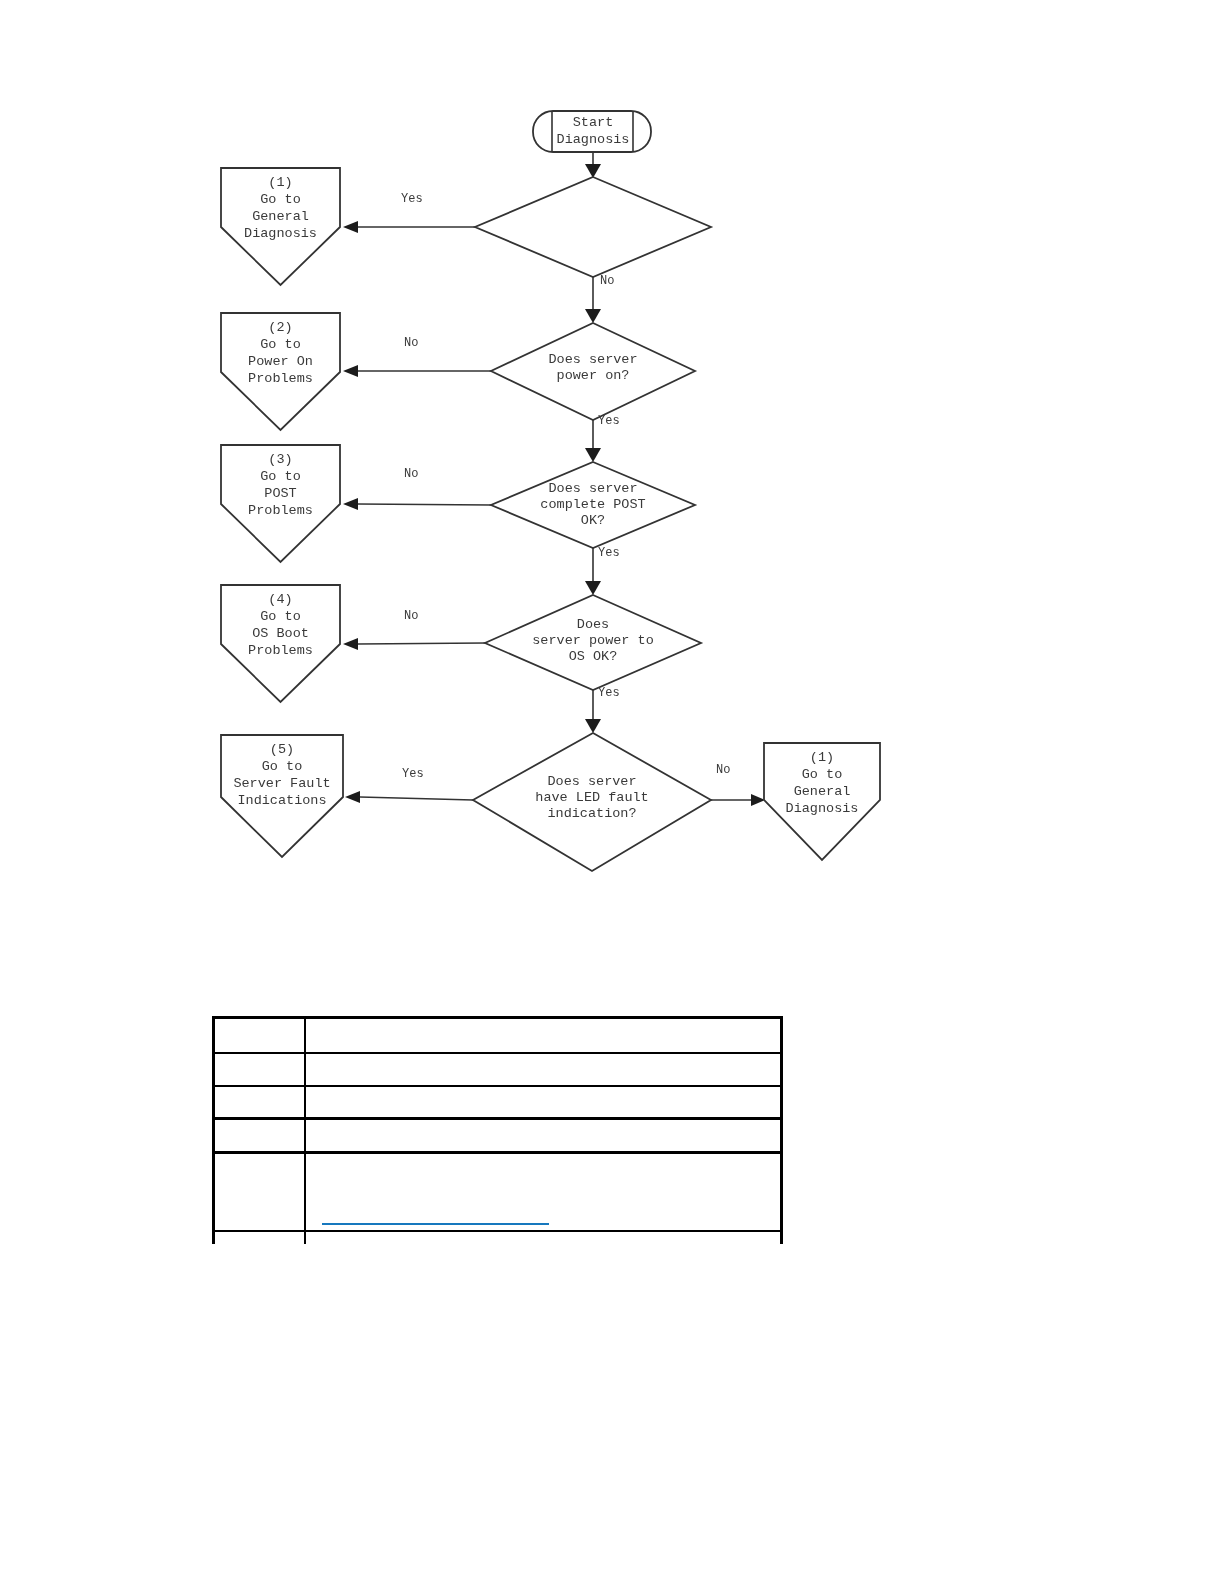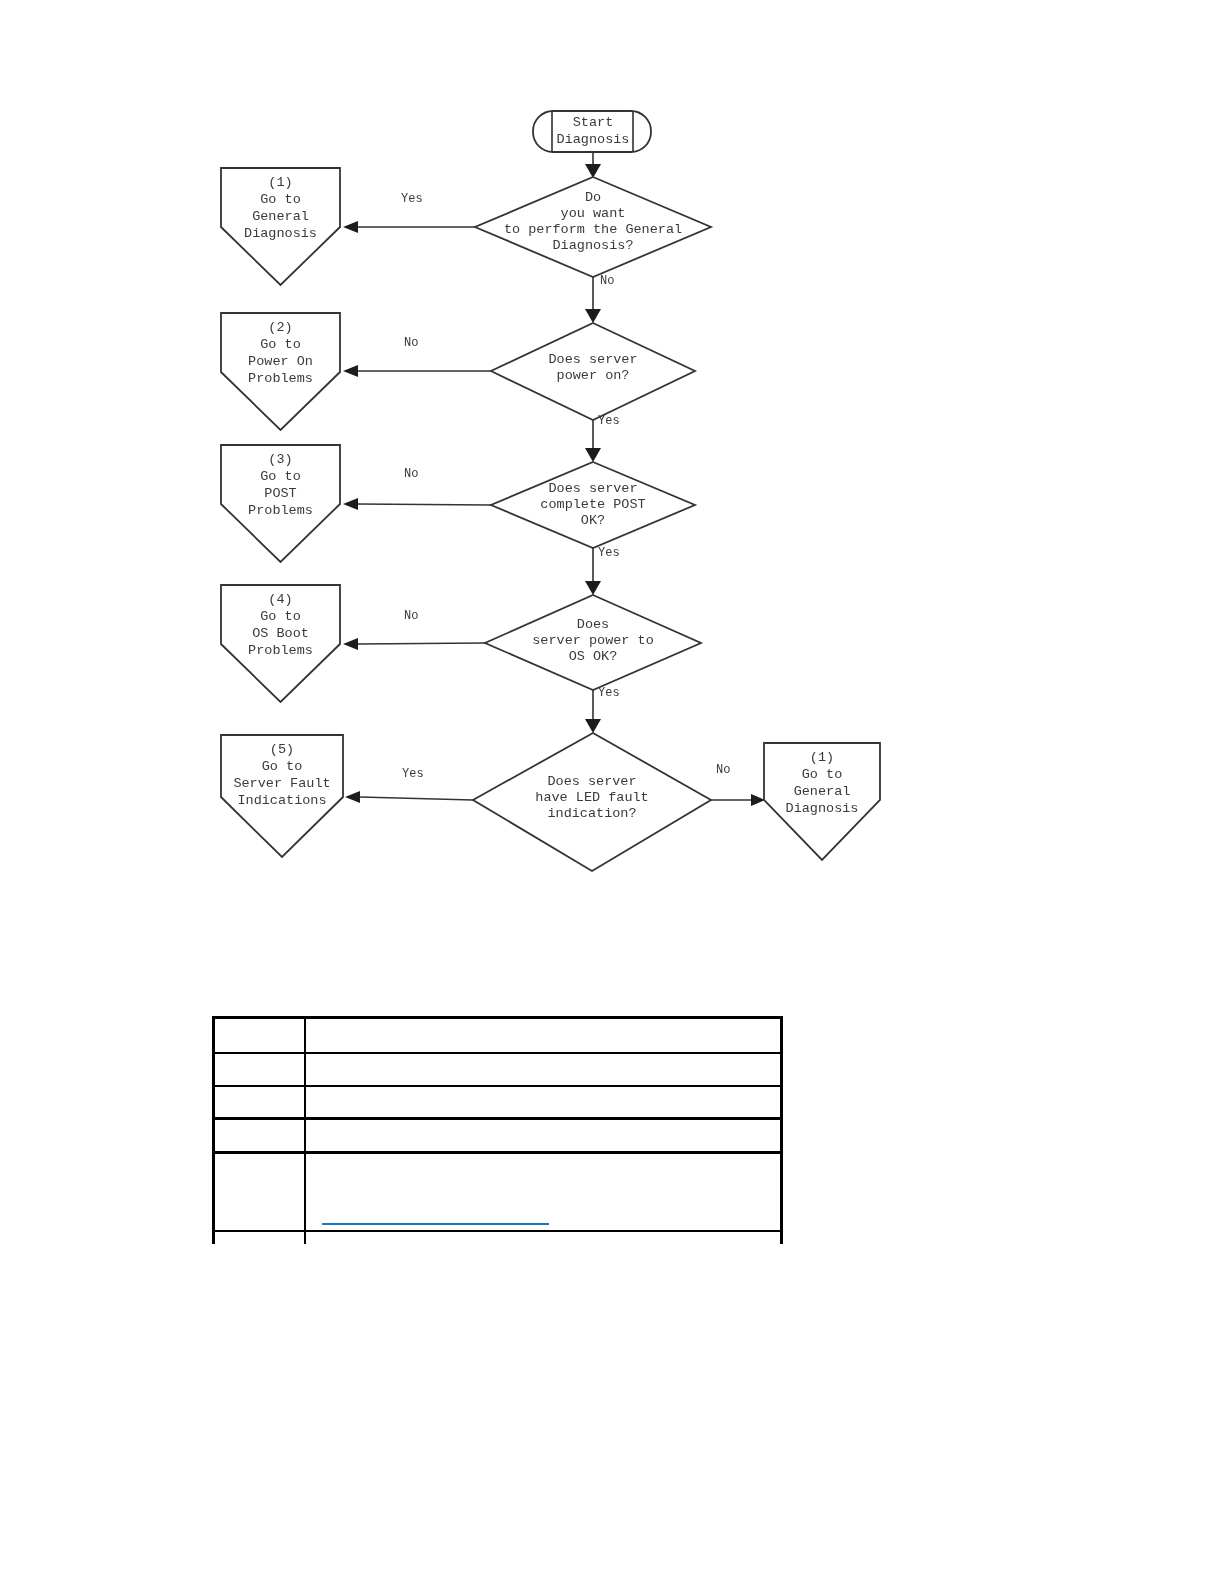--- a/index.html
+++ b/index.html
@@ -102,24 +102,20 @@
     <polygon points="193,313 312,313 312,372 252.5,430 193,372" class="shape"></polygon>
     <polygon points="193,445 312,445 312,504 252.5,562 193,504" class="shape"></polygon>
     <polygon points="193,585 312,585 312,644 252.5,702 193,644" class="shape"></polygon>
     <polygon points="193,735 315,735 315,797 254,857 193,797" class="shape"></polygon>
     <polygon points="736,743 852,743 852,800 794,860 736,800" class="shape"></polygon>
   </svg>
 
   <div class="flow-label" style="left:505px; top:114px; width:120px; line-height:17px;">Start
 Diagnosis</div>
 
-  <div class="flow-label" style="left:465px; top:190px; width:200px;">Do
-you want
-to perform the General
-Diagnosis?</div>
   <div class="flow-label" style="left:495px; top:352px; width:140px;">Does server
 power on?</div>
   <div class="flow-label" style="left:490px; top:481px; width:150px;">Does server
 complete POST
 OK?</div>
   <div class="flow-label" style="left:490px; top:617px; width:150px;">Does
 server power to
 OS OK?</div>
   <div class="flow-label" style="left:484px; top:774px; width:160px;">Does server
 have LED fault

